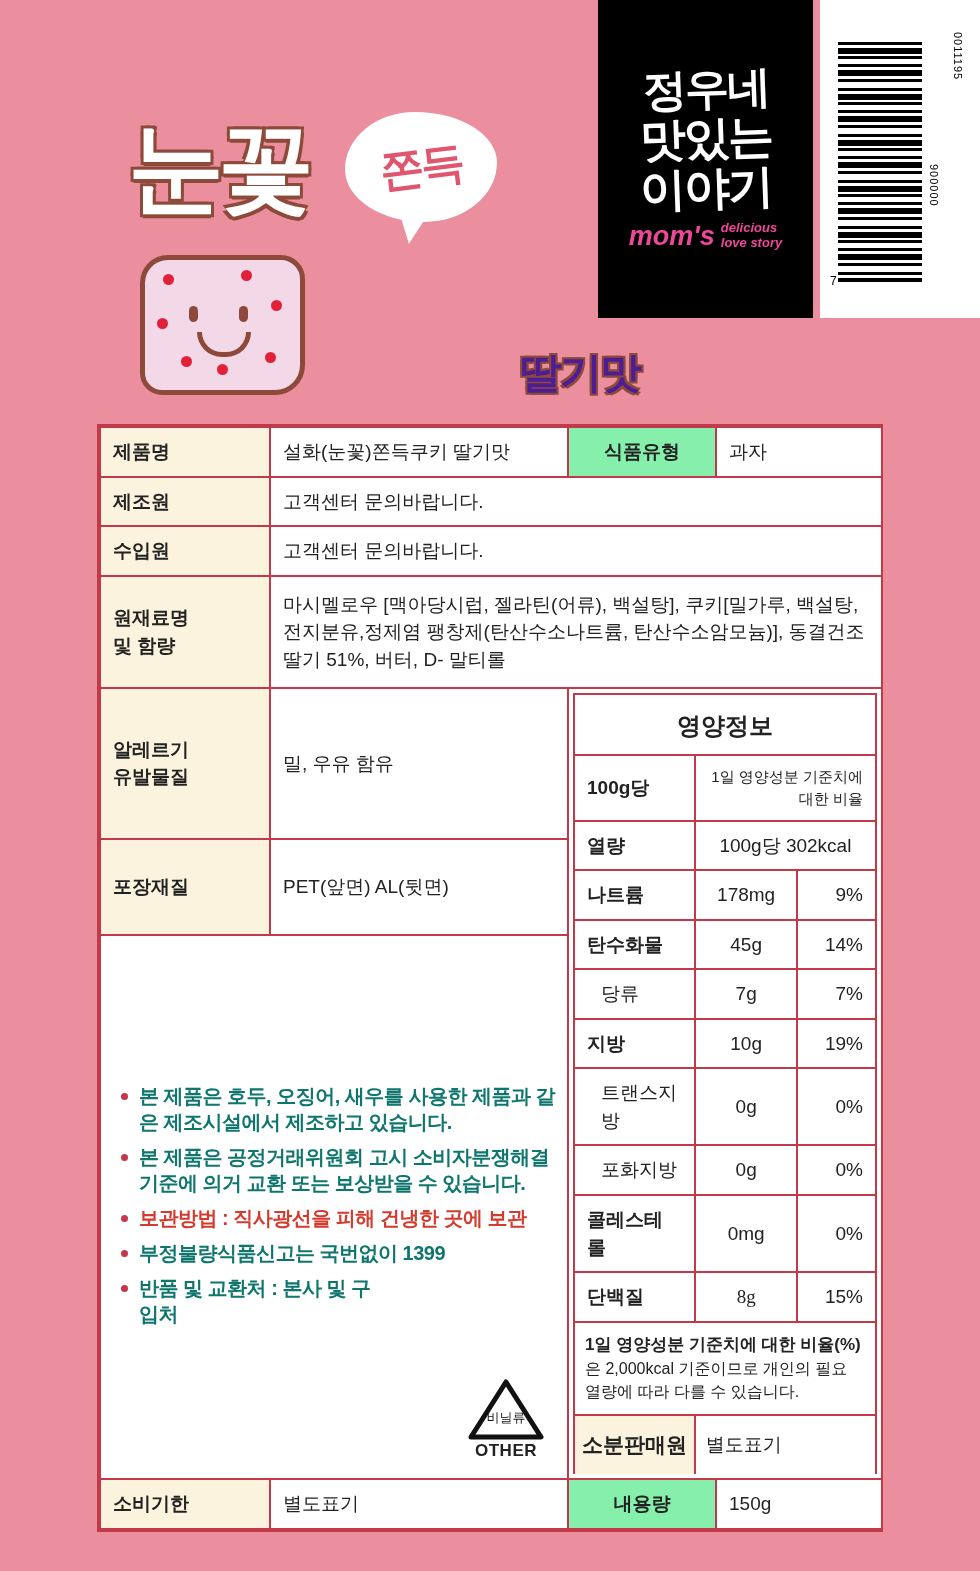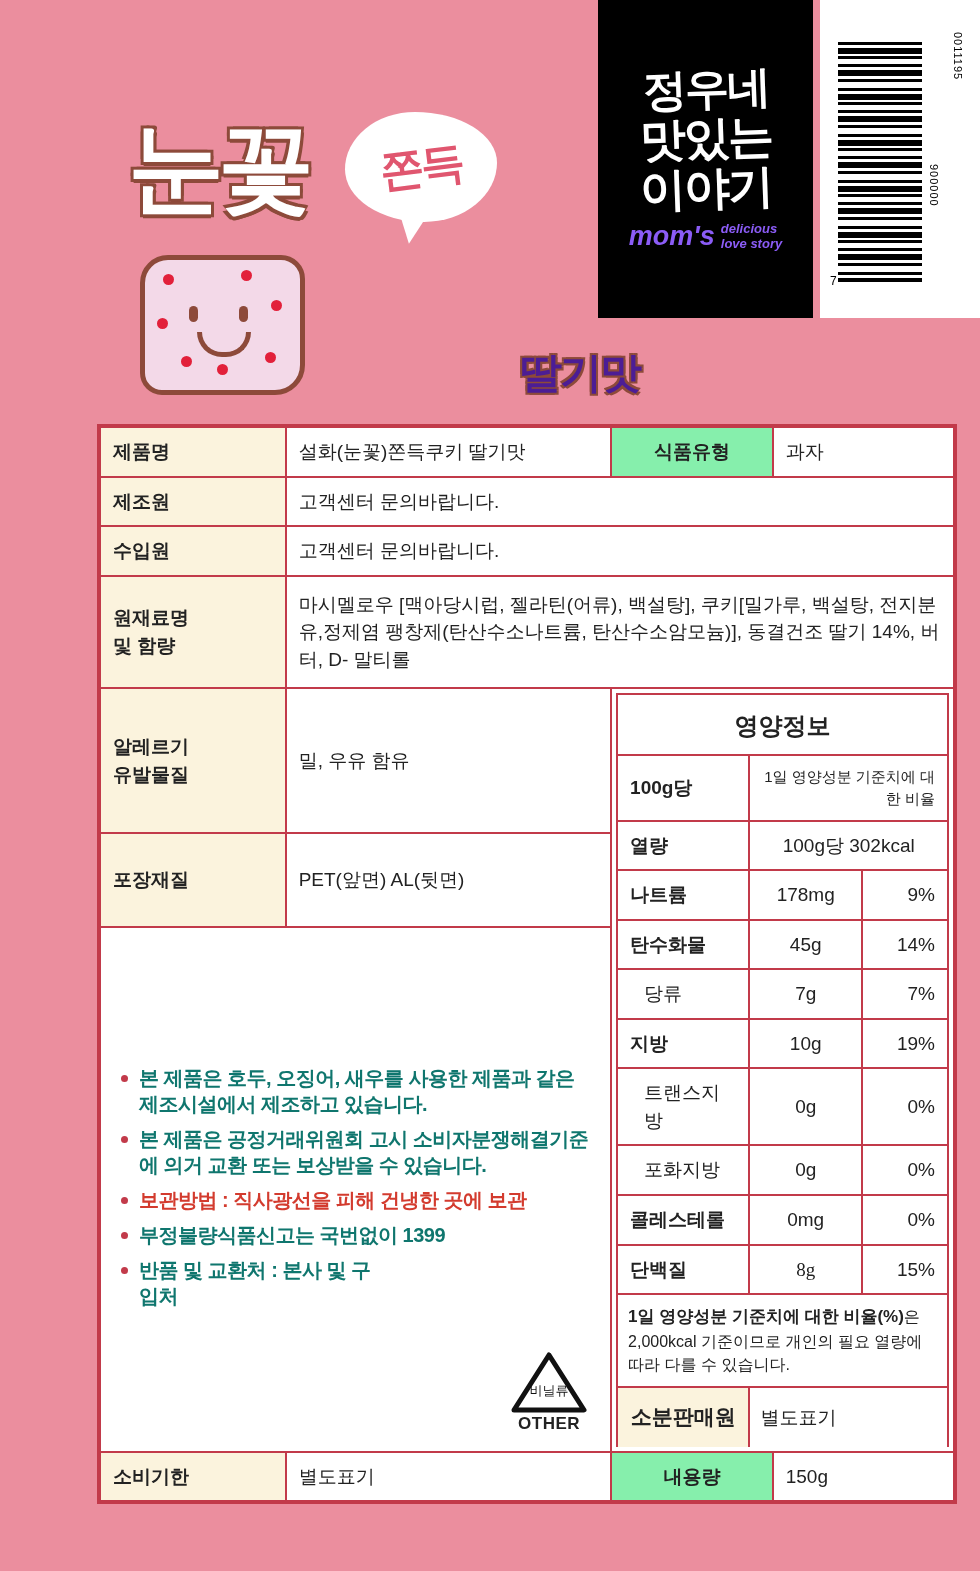--- a/index.html
+++ b/index.html
@@ -36,23 +36,23 @@
     color: #fff;
     font-weight: bold;
     line-height: 1;
     letter-spacing: -2px;
   }
   .brand-line1 { font-size: 44px; margin-bottom: 4px; transform: rotate(-2deg); }
   .brand-line2 { font-size: 46px; margin-bottom: 4px; transform: rotate(-2deg); }
   .brand-line3 { font-size: 46px; margin-bottom: 10px; transform: rotate(-2deg); }
   .brand-en {
     display: flex;
-    align-items: flex-end;
+    align-items: center;
     gap: 6px;
-    color: #8b5cf6;
+    color: #ec4899;
   }
   .brand-en .moms {
     font-size: 27px;
     font-weight: bold;
     font-style: italic;
   }
   .brand-en .sub {
     font-size: 13px;
     font-style: italic;
     line-height: 1.15;
@@ -220,21 +220,21 @@
     border-left: 5px solid #8d4a3a;
     border-right: 5px solid #8d4a3a;
     border-radius: 0 0 30px 30px;
   }
 
   
   .label-table {
     position: absolute;
     left: 97px;
     top: 424px;
-    width: 860px;
+    width: 786px;
     background: #fff;
     border: 2px solid #c23a4a;
     box-sizing: border-box;
   }
   table.lt {
     border-collapse: collapse;
     width: 100%;
     table-layout: fixed;
   }
   table.lt td {
@@ -415,21 +415,21 @@
       </tr>
       <tr>
         <td class="key">수입원</td>
         <td class="val" colspan="3">고객센터 문의바랍니다.</td>
       </tr>
       <tr>
         <td class="key">
           <span>원재료명</span><br>
           <span>및 함량</span>
         </td>
-        <td class="val" colspan="3" style="padding:14px 12px;">마시멜로우 [맥아당시럽, 젤라틴(어류), 백설탕], 쿠키[밀가루, 백설탕, 전지분유,정제염 팽창제(탄산수소나트륨, 탄산수소암모늄)], 동결건조 딸기 14%, 버터, D- 말티롤</td>
+        <td class="val" colspan="3" style="padding:14px 12px;">마시멜로우 [맥아당시럽, 젤라틴(어류), 백설탕], 쿠키[밀가루, 백설탕, 전지분유,정제염 팽창제(탄산수소나트륨, 탄산수소암모늄)], 동결건조 딸기 51%, 버터, D- 말티롤</td>
       </tr>
       <tr>
         <td class="key">
           <span>알레르기</span><br>
           <span>유발물질</span>
         </td>
         <td class="val">밀, 우유 함유</td>
 
         <td class="nutri-cell" colspan="2" rowspan="3">
           <table class="nutri">

